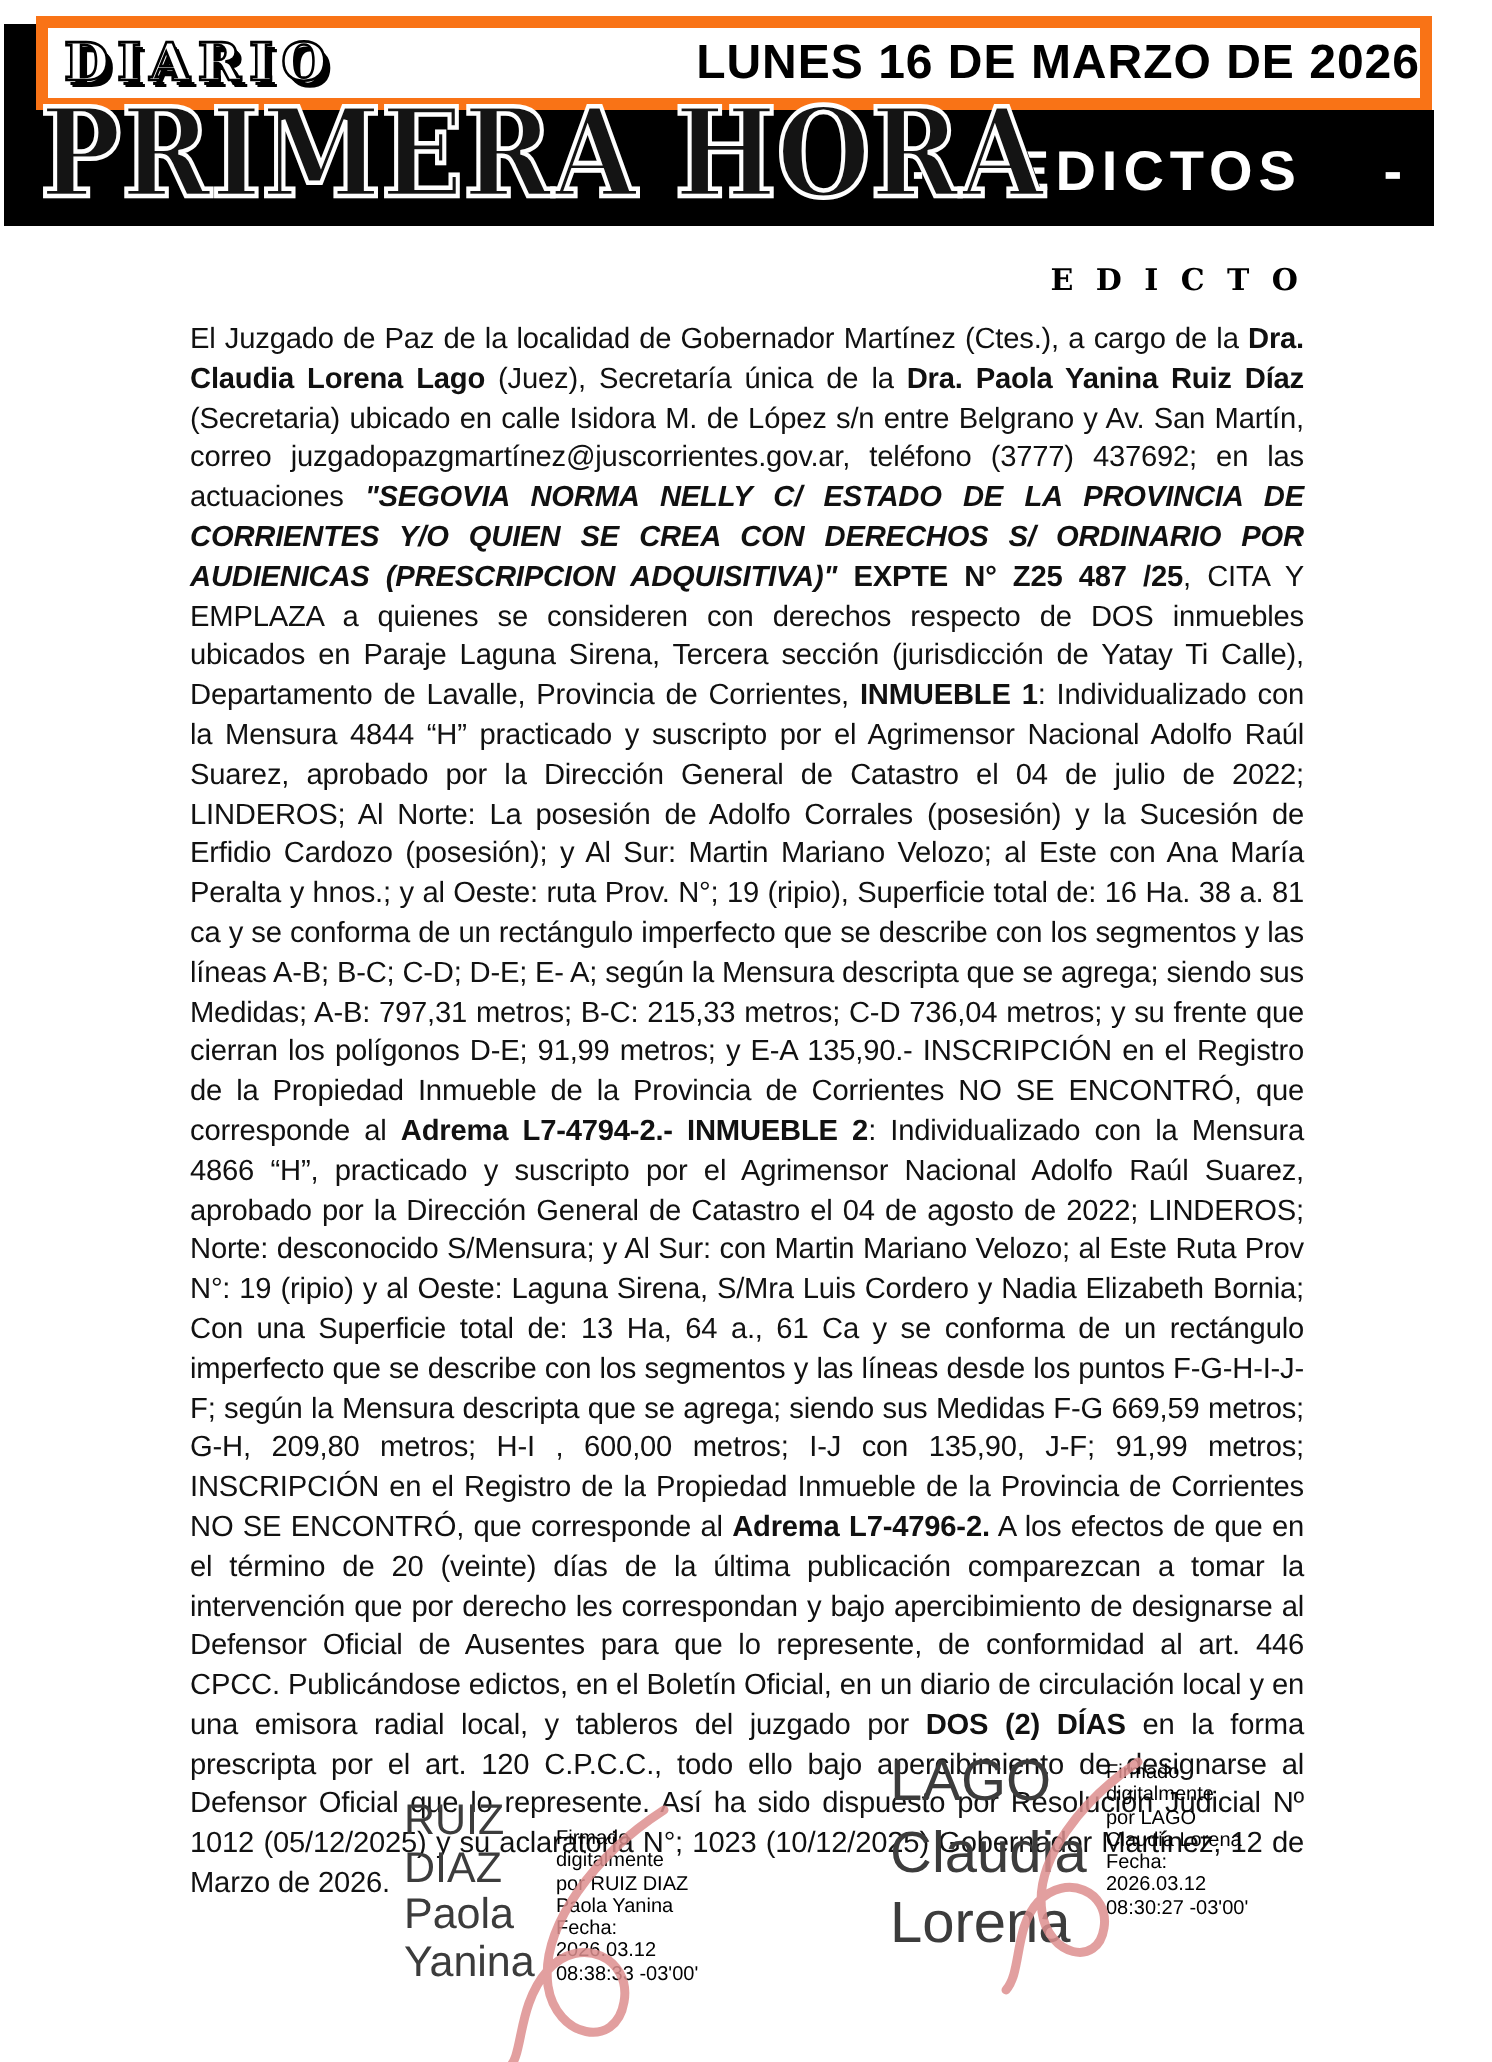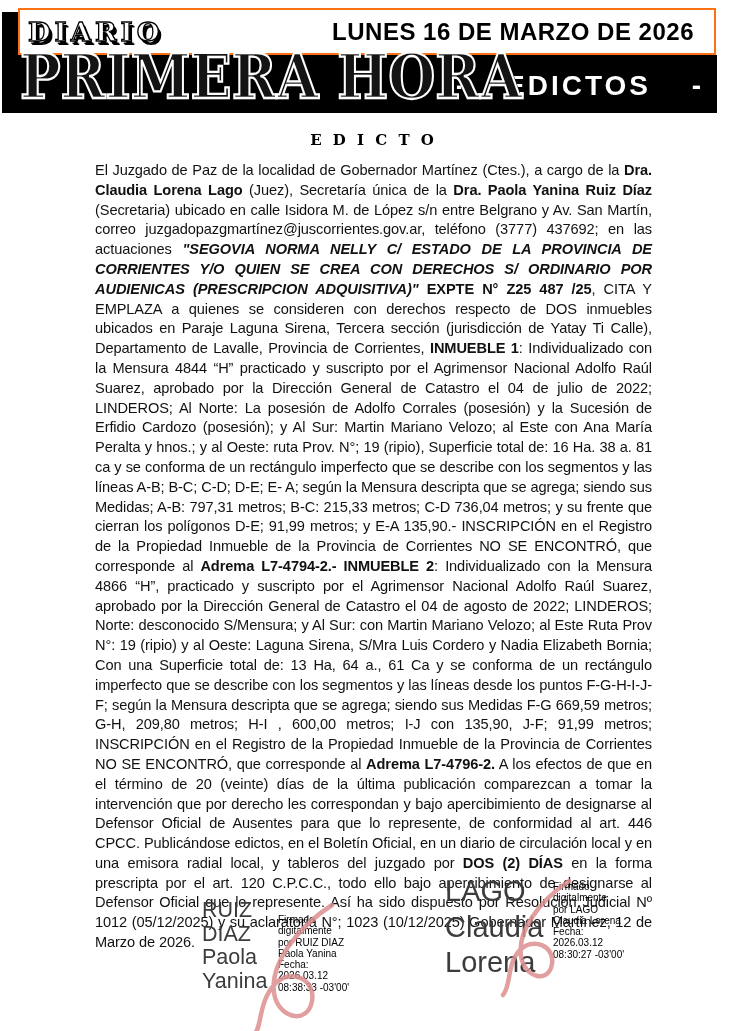--- a/index.html
+++ b/index.html
@@ -3,38 +3,38 @@
 <meta charset="utf-8">
 <style>
   html,body{margin:0;padding:0;background:#ffffff;}
   .page{position:relative;width:746px;height:1031px;background:#fff;overflow:hidden;
         font-family:"Liberation Sans",sans-serif;color:#111;}
 
   
   .band{position:absolute;left:2px;top:55px;width:715px;height:58px;background:var(--ink,#000);}
   .nub{position:absolute;left:2px;top:12px;width:16px;height:43px;background:var(--ink,#000);}
   .white-box{position:absolute;left:18px;top:8px;width:698px;height:47px;background:#fff;
-             border:2px solid #f97316;box-sizing:border-box;display:flex;align-items:center;}
+             border:6px solid #f97316;box-sizing:border-box;display:flex;align-items:center;}
   .diario{font-family:"DejaVu Serif",serif;font-weight:bold;font-size:26px;letter-spacing:4px;
           margin-left:8px;color:#fff;-webkit-text-stroke:1.3px #000;
           text-shadow:2px 2.5px 0 #000, 3px 3.5px 0 #000;}
-  .date-line{margin-left:auto;padding-right:20px;font-size:24px;font-weight:bold;
+  .date-line{margin-left:auto;font-size:24px;font-weight:bold;
              letter-spacing:.5px;color:#000;white-space:nowrap;}
   .primera{position:absolute;left:20px;top:40px;z-index:3;white-space:nowrap;
            font-family:"DejaVu Serif",serif;font-weight:bold;font-size:54px;
            color:#141414;-webkit-text-stroke:2px #fff;
            text-shadow:4px 6px 0 #000, 2px 3px 0 #000;
            transform:scaleY(1.14);transform-origin:top left;}
   .edictos{position:absolute;left:440px;top:64px;width:277px;height:44px;z-index:2;
            color:#fff;font-size:28px;font-weight:bold;letter-spacing:3px;word-spacing:30px;
            display:flex;align-items:center;justify-content:center;white-space:nowrap;text-align:right;}
 
   
   .content{position:absolute;left:95px;top:131px;width:557px;}
-  .doc-title{text-align:center;font-family:"DejaVu Serif",serif;font-weight:bold;
+  .doc-title{text-align:right;font-family:"DejaVu Serif",serif;font-weight:bold;
              font-size:15px;letter-spacing:3px;margin:0 0 3px 0;color:#000;}
   .body-text{font-size:14.6px;line-height:19.8px;text-align:justify;letter-spacing:-.1px;color:#111;margin-top:12px;}
   .seg-b{font-weight:bold;}
   .seg-bi{font-weight:bold;font-style:italic;}
 
   
   .sig{position:absolute;display:flex;}
   .sig-left{left:202px;top:899px;align-items:flex-end;}
   .sig-right{left:445px;top:874px;gap:6px;}
   .sig-name{white-space:pre-line;color:#3c3c3c;position:relative;z-index:1;}

